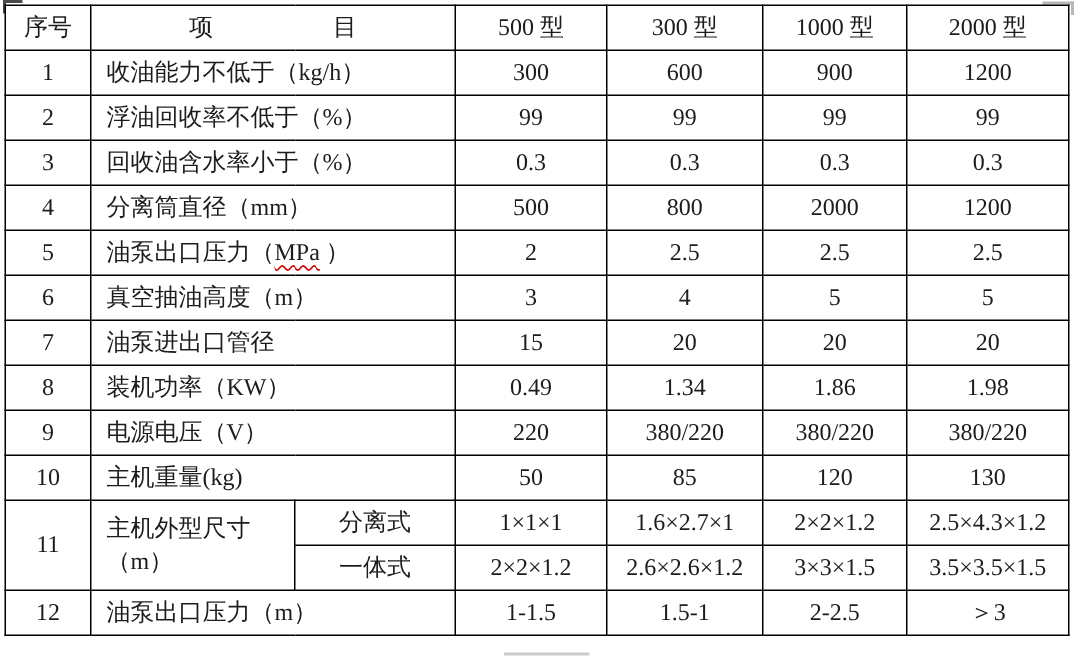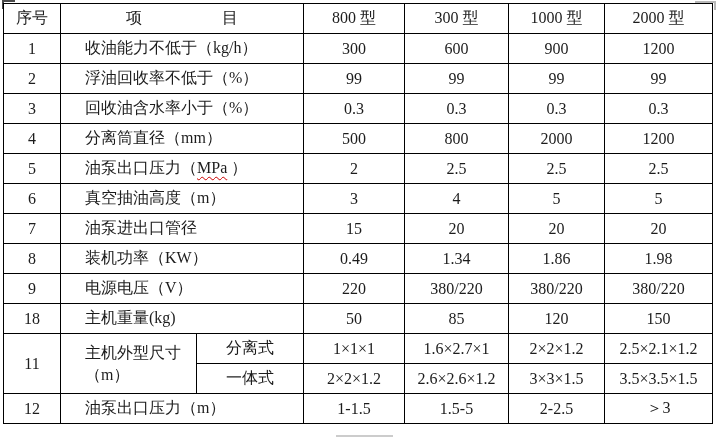--- a/index.html
+++ b/index.html
@@ -9,21 +9,21 @@
     color:#1c1c1c; overflow:hidden;
   }
   table.spec {
     position:absolute; left:3px; top:3px; width:709px; height:369px;
     border-collapse:collapse; table-layout:fixed;
   }
   .spec th, .spec td {
     border:1px solid #000; padding:0; font-size:16px; font-weight:normal;
     text-align:center; vertical-align:middle; overflow:hidden; white-space:nowrap;
   }
-  .spec td.lbl { text-align:left; padding-left:24px; }
+  .spec td.lbl { text-align:left; padding-left:10px; }
   .spec tr { height:30px; }
   .misspelled {
     text-decoration-line:underline; text-decoration-style:wavy;
     text-decoration-color:#cc0000; text-decoration-thickness:1px;
     text-underline-offset:3px;
   }
   td.wrap { white-space:normal; line-height:1.35; }
   
   .handle-tl { position:absolute; left:2px; top:0; width:11px; height:7px;
     border-left:2px solid #4a4a4a; border-top:2px solid #4a4a4a; }
@@ -46,21 +46,21 @@
     <col style="width:101px">
       <col style="width:104px">
       <col style="width:96px">
       <col style="width:108px">
   </colgroup>
 
   <tbody>
       <tr>
     <th>序号</th>
     <th colspan="2">项　　　　　目</th>
-    <th>800 型</th>
+    <th>500 型</th>
     <th>300 型</th>
     <th>1000 型</th>
     <th>2000 型</th>
   </tr>
 
   <tr>
     <td>1</td>
     <td class="lbl" colspan="2">收油能力不低于（kg/h）</td>
     <td>300</td>
     <td>600</td>
@@ -134,49 +134,49 @@
   <tr>
     <td>9</td>
     <td class="lbl" colspan="2">电源电压（V）</td>
     <td>220</td>
     <td>380/220</td>
     <td>380/220</td>
     <td>380/220</td>
   </tr>
 
   <tr>
-    <td>18</td>
+    <td>10</td>
     <td class="lbl" colspan="2">主机重量(kg)</td>
     <td>50</td>
     <td>85</td>
     <td>120</td>
-    <td>150</td>
+    <td>130</td>
   </tr>
 
   <tr>
     <td rowspan="2">11</td>
     <td rowspan="2" class="lbl wrap">主机外型尺寸（m）</td>
     <td>分离式</td>
     <td>1×1×1</td>
     <td>1.6×2.7×1</td>
     <td>2×2×1.2</td>
-    <td>2.5×2.1×1.2</td>
+    <td>2.5×4.3×1.2</td>
   </tr>
   <tr>
     <td>一体式</td>
     <td>2×2×1.2</td>
     <td>2.6×2.6×1.2</td>
     <td>3×3×1.5</td>
     <td>3.5×3.5×1.5</td>
   </tr>
 
   <tr>
     <td>12</td>
     <td class="lbl" colspan="2">油泵出口压力（m）</td>
     <td>1-1.5</td>
-    <td>1.5-5</td>
+    <td>1.5-1</td>
     <td>2-2.5</td>
     <td>＞3</td>
   </tr>
 </tbody>
   </table>
 
 <span class="cutoff"></span>
 
 </body></html>

